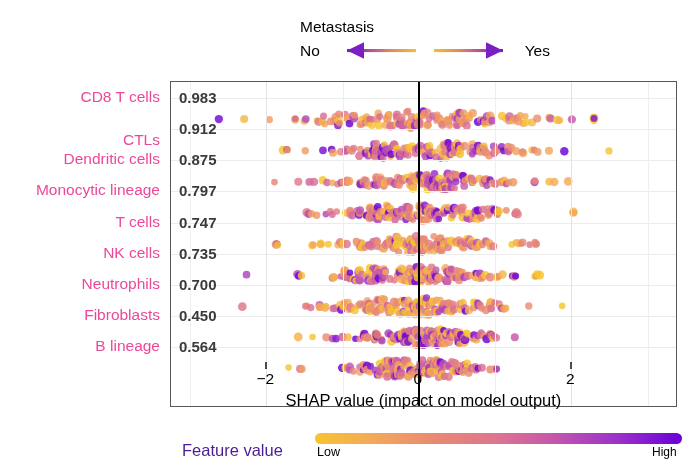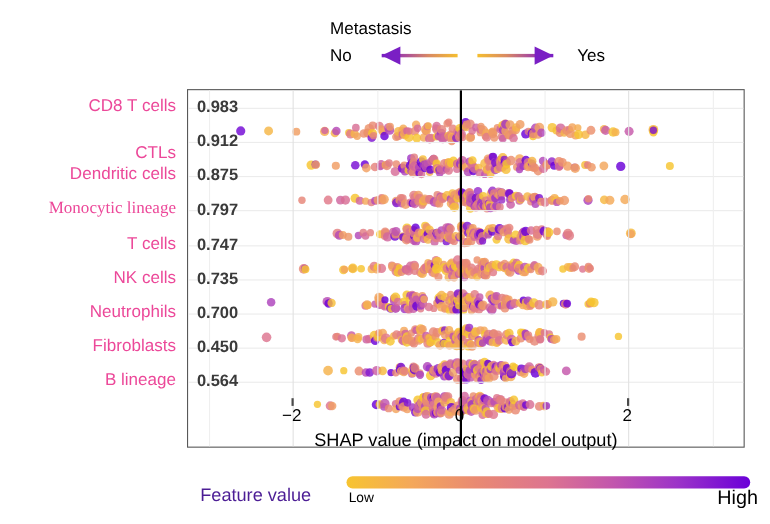--- a/index.html
+++ b/index.html
@@ -211,21 +211,21 @@
     left: 135px;
     top: 13px;
     font-size: 12.5px;
     line-height: 15px;
     color: #000;
   }
   #legend-high {
     position: absolute;
     left: 470px;
     top: 13px;
-    font-size: 18px;
+    font-size: 12px;
     line-height: 15px;
     color: #000;
   }
 </style>
 </head>
 <body>
 
 <div id="root">
 
   <div id="metastasis-annotation">
@@ -257,21 +257,21 @@
           <polygon points="177,11.5 160,3.2 160,19.8" fill="#7a1fc4"></polygon>
         </g>
       </svg>
     </div>
   </div>
 
   <div id="y-labels">
       <div class="y-label" style="top: 15.6111px;">CD8 T cells</div>
       <div class="y-label" style="top: 46.8333px; margin-top: 12px;">CTLs</div>
       <div class="y-label" style="top: 78.0556px;">Dendritic cells</div>
-      <div class="y-label" style="top: 109.278px; font-family: Liberation Serif, serif;">Monocytic lineage</div>
+      <div class="y-label" style="top: 109.278px;">Monocytic lineage</div>
       <div class="y-label" style="top: 140.5px;">T cells</div>
       <div class="y-label" style="top: 171.722px; text-align: center;">NK cells</div>
       <div class="y-label" style="top: 202.944px;">Neutrophils</div>
       <div class="y-label" style="top: 234.167px;">Fibroblasts</div>
       <div class="y-label" style="top: 265.389px;">B lineage</div>
     </div>
 
   <div id="plot-frame">
     <svg id="swarm-svg" viewBox="0 0 507 281">
         <circle cx="48.03" cy="15.06" r="4.19" fill="rgb(115,9,213)" fill-opacity="0.82"></circle>

